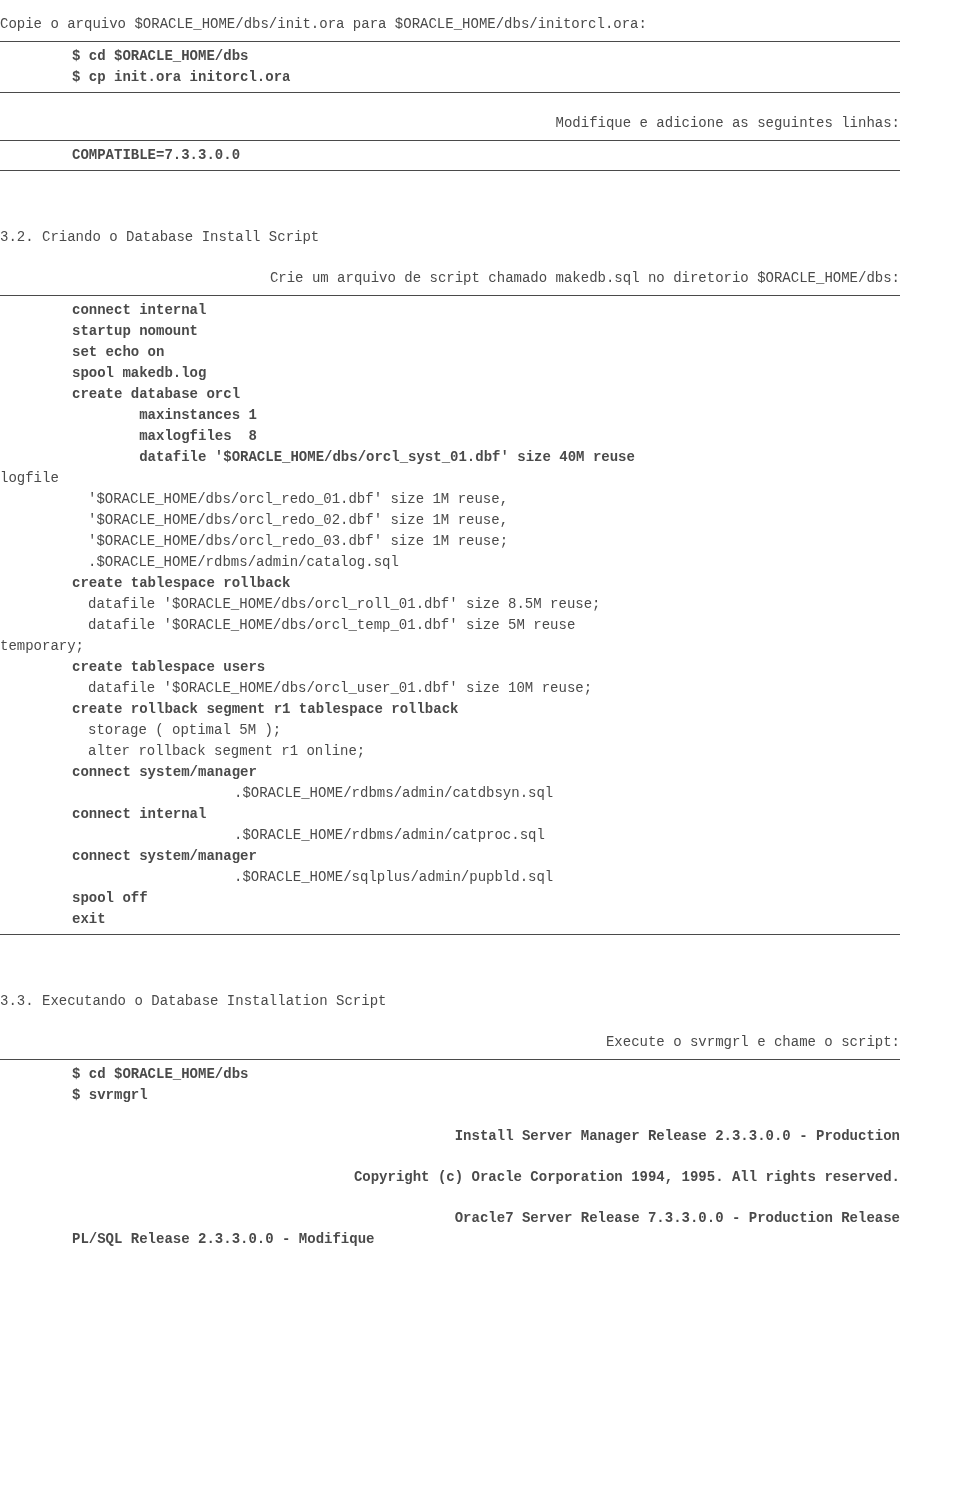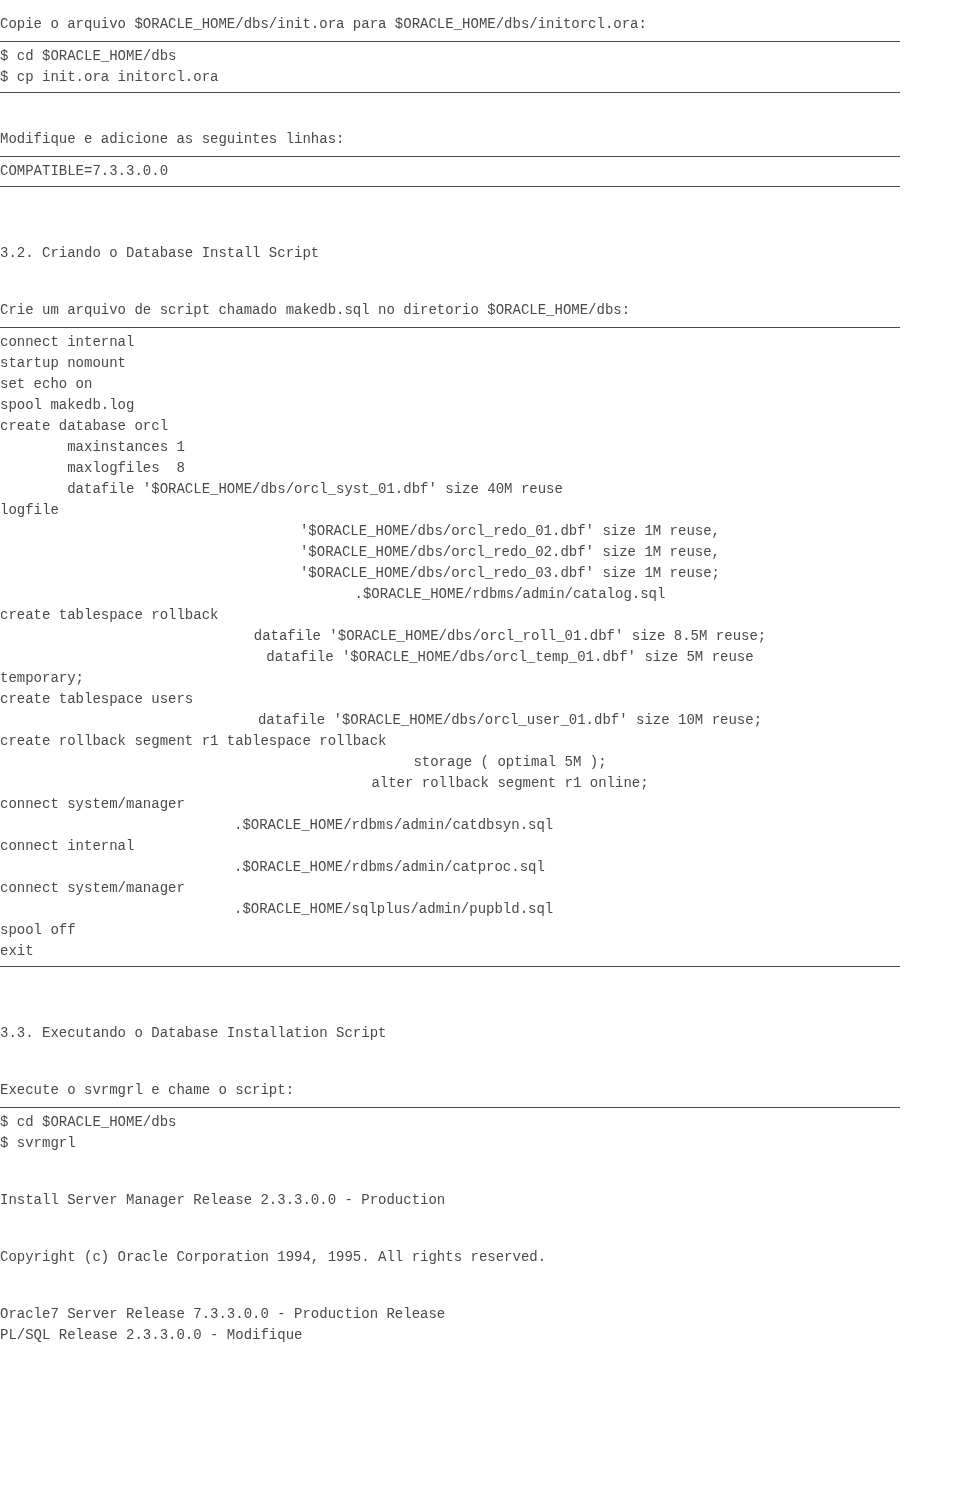--- a/index.html
+++ b/index.html
@@ -11,39 +11,41 @@
     margin: 0;
     padding: 14px 60px 40px 0;
   }
   .content {
     max-width: 900px;
   }
   p {
     margin: 0 0 6px 0;
   }
   .indent {
+    padding-left: 72px;
+    font-weight: bold;
   }
   .indent2 {
-    padding-left: 120px;
-    text-align: center;
+    padding-left: 88px;
   }
   .indent3 {
     padding-left: 234px;
   }
   hr {
     border: none;
     border-top: 1px solid #4a4a4a;
     margin: 4px 0 4px 0;
   }
   .block {
     margin: 0;
     white-space: pre;
   }
   .section-gap {
-    margin-top: 36px;
+    margin-top: 20px;
+    text-align: right;
   }
   .big-gap {
     margin-top: 56px;
   }
 </style>
 </head>
 <body>
 
 <div class="content">
 

